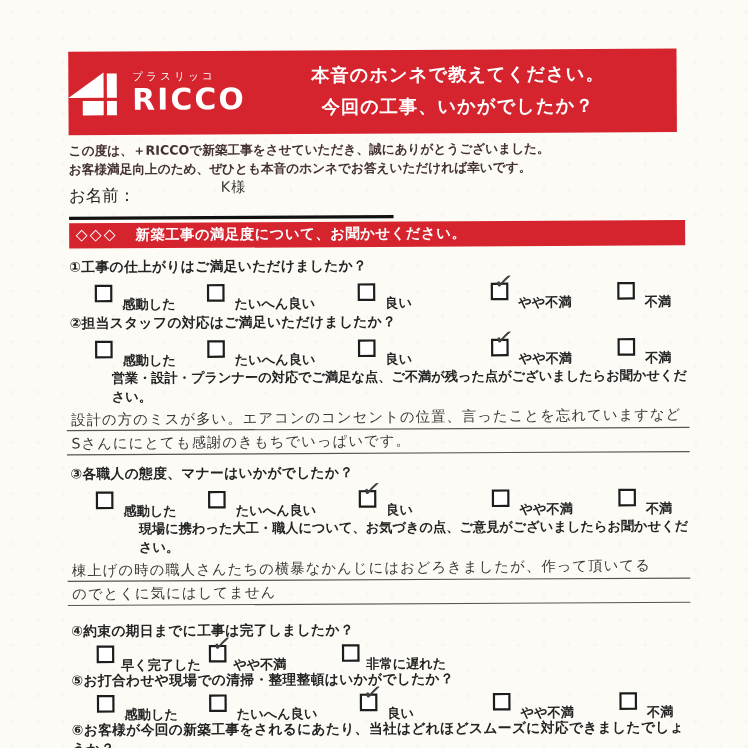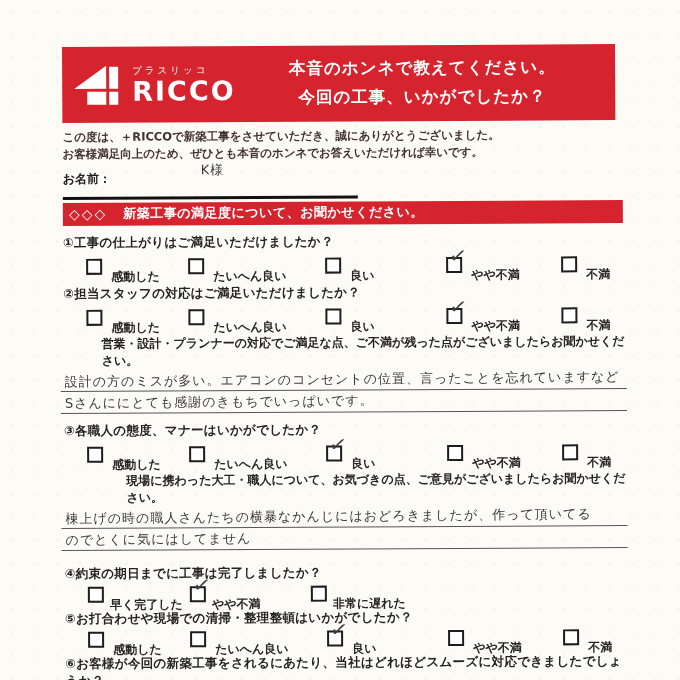--- a/index.html
+++ b/index.html
@@ -9,34 +9,34 @@
     background:#fcfbf6;
     background-image: radial-gradient(rgba(222,208,165,0.14) 1.2px, transparent 1.7px);
     background-size:23px 23px;
     font-family:"DejaVu Sans", sans-serif;
   }
   .form { position:absolute; left:62px; top:47px; width:562px;
           transform:rotate(-0.3deg); transform-origin:top left; }
 
   
   .banner { width:553px; height:76px; background:#d5242e; display:flex; align-items:center; }
-  .logo { display:flex; align-items:flex-end; padding-left:12px; gap:8px; }
+  .logo { display:flex; align-items:flex-end; gap:8px; }
   .logo svg { display:block; }
   .logo-text { color:#fff; line-height:1; padding-bottom:1px; }
   .logo-kana { font-size:9.5px; letter-spacing:3px; margin-bottom:3px; }
   .logo-name { font-size:27px; font-weight:bold; letter-spacing:2px; }
   .banner-titles { flex:1; text-align:center; color:#fff; font-weight:bold;
                    font-size:16.5px; letter-spacing:1px; line-height:1.75; padding-right:6px; }
 
   
   .intro { margin-top:6px; font-size:11.5px; font-weight:bold; color:#443232; line-height:1.5; }
 
   
   .name-row { position:relative; margin-top:4px; height:32px; }
-  .name-label { font-size:12px; font-weight:bold; color:#1e1e1e; }
+  .name-label { font-size:15px; font-weight:normal; color:#1e1e1e; }
   .name-value { position:absolute; left:138px; top:-6px; font-size:25px; color:#222; letter-spacing:2px; }
   .name-underline { position:absolute; left:0; top:29px; width:295px; border-bottom:3px solid #111; }
 
   
   .band { margin-top:3px; width:560px; height:23px; background:#d5242e; color:#fff;
           display:flex; align-items:center; padding-left:6px; }
   .diamonds { font-size:14px; letter-spacing:2px; }
   .band-title { font-size:13px; font-weight:bold; margin-left:16px; letter-spacing:0.5px; }
 
   

